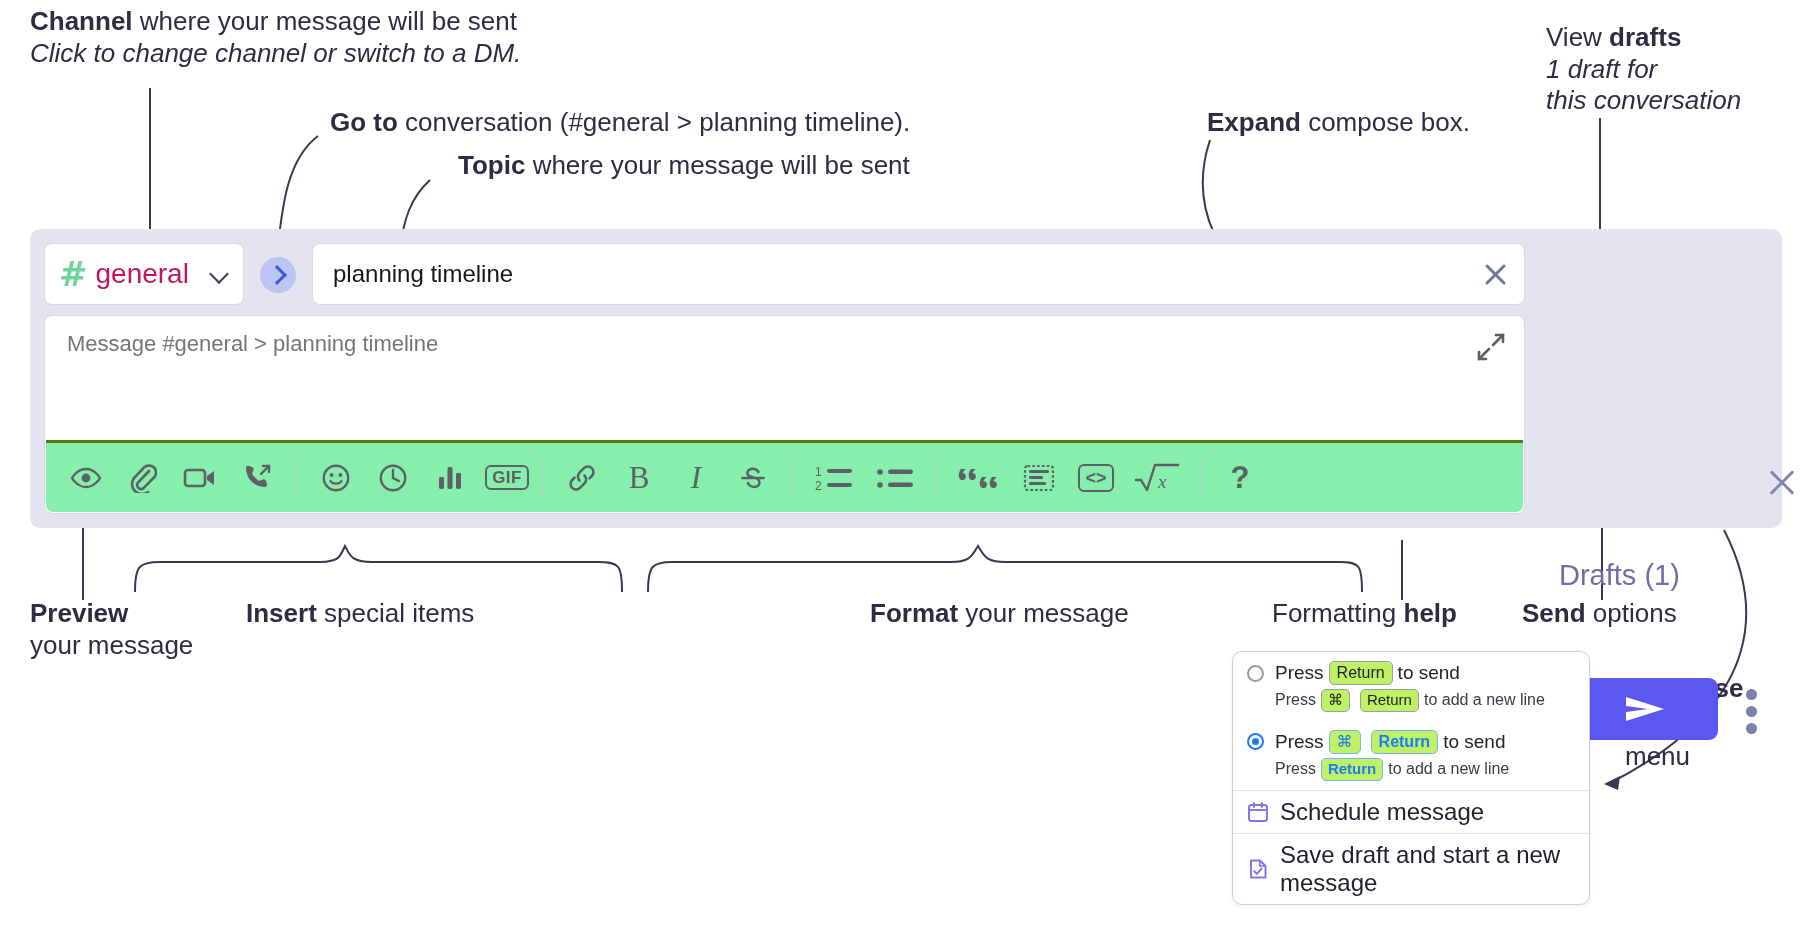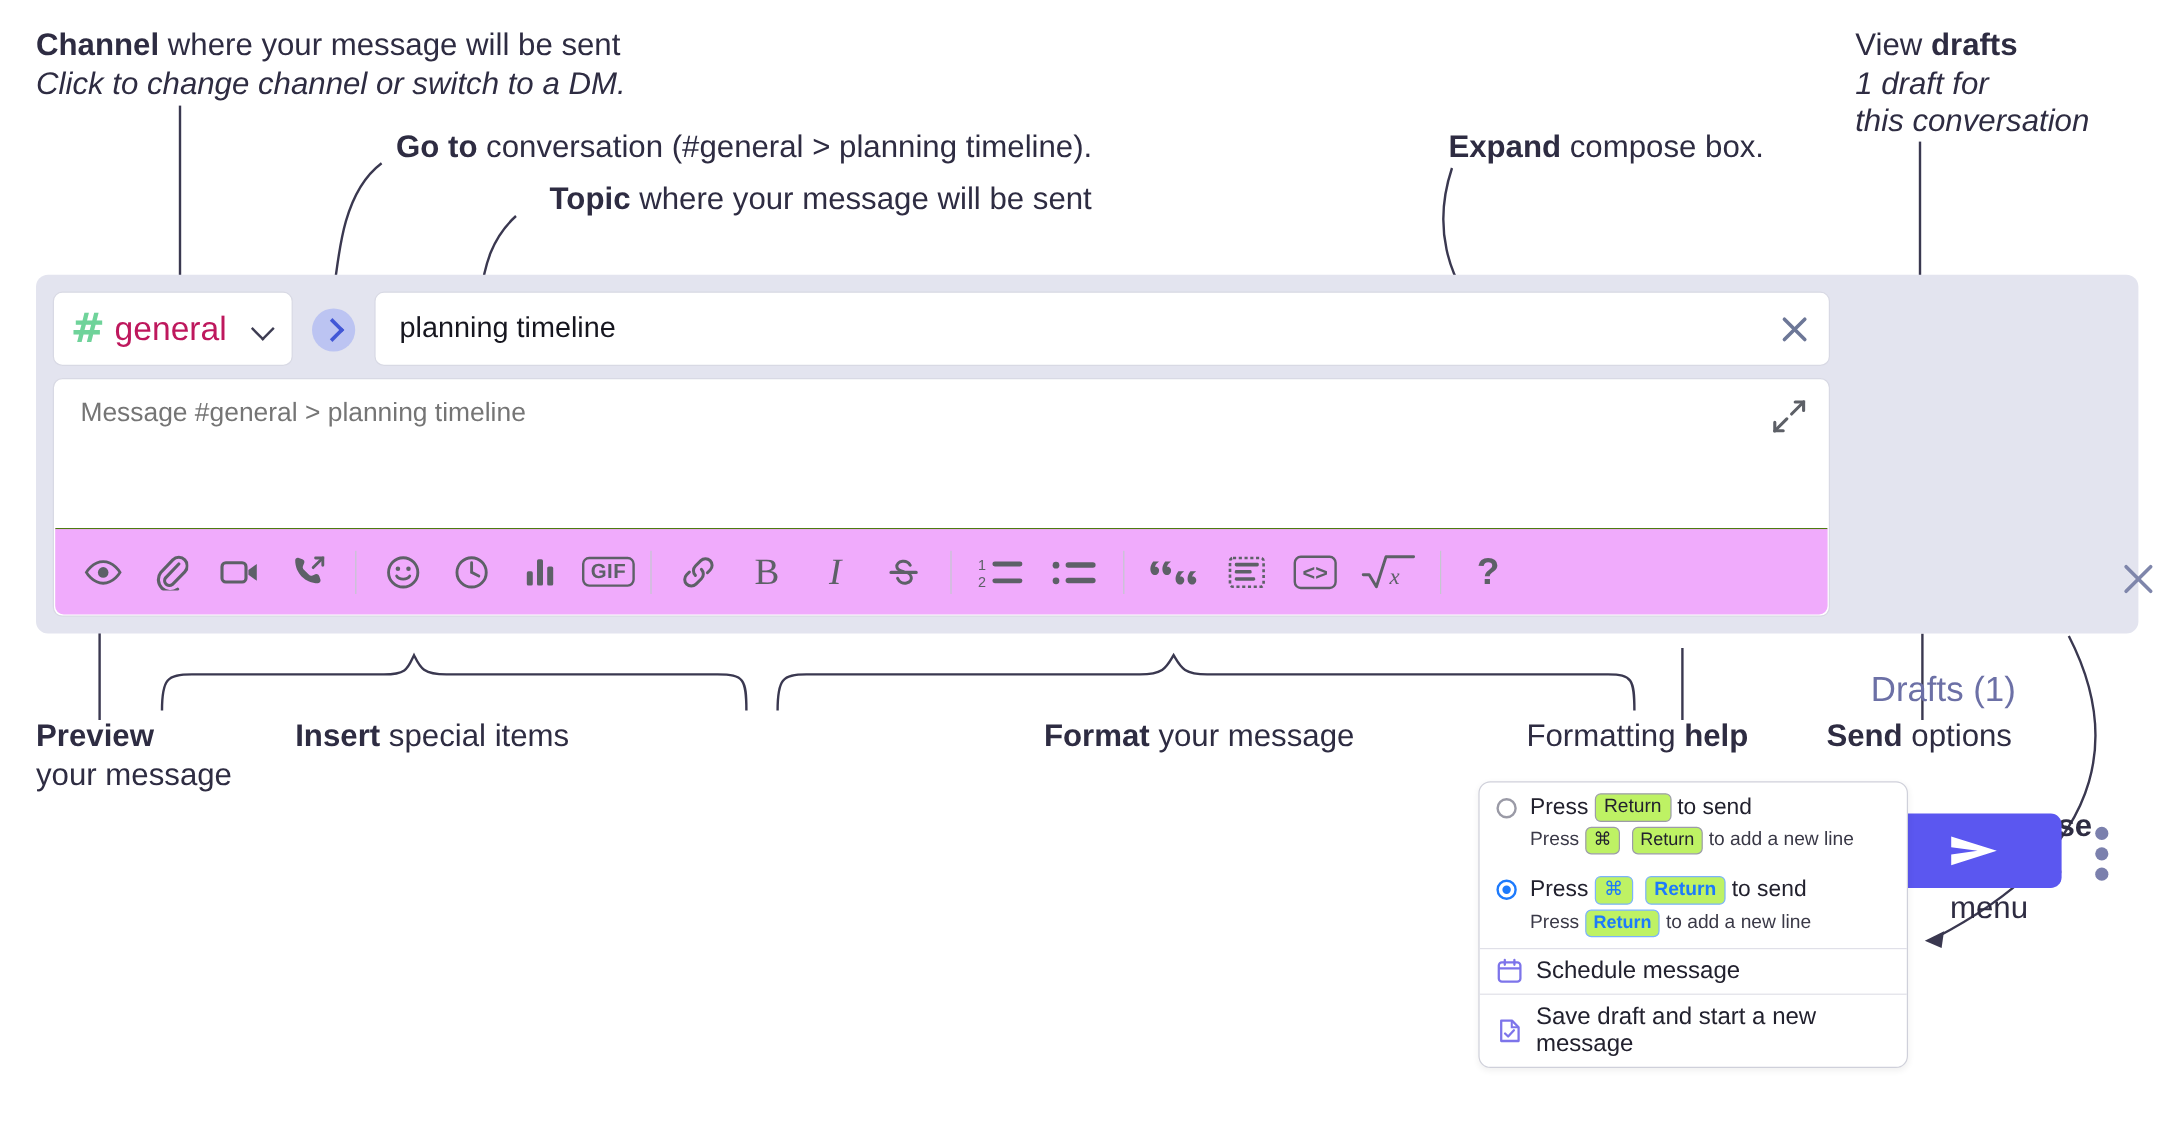--- a/index.html
+++ b/index.html
@@ -123,22 +123,22 @@
     width:calc(100% - 95px);
     font-family:"Liberation Sans", sans-serif;
   }
   #expand-button{
     position:absolute;right:18px;top:16px;
     width:30px;height:30px;cursor:pointer;
   }
   #toolbar{
     position:absolute;left:1px;bottom:1px;right:1px;
     height:72px;
-    background:#f0abfc;
-    border-top:1px solid #4d7c0f;
+    background:#86efac;
+    border-top:3px solid #4d7c0f;
     border-radius:0 0 7px 7px;
     display:flex;align-items:center;
     padding-left:18px;
     box-sizing:border-box;
   }
   .tbtn{
     width:44px;height:44px;
     display:flex;align-items:center;justify-content:center;
     color:#5d6067;cursor:pointer;flex:0 0 auto;
     margin-right:13px;
@@ -231,21 +231,21 @@
     padding:1px 7px;margin:0 5px;
     font-size:16px;line-height:1.25;
     background:#bef264;color:#22212e;
   }
   .key.sm{font-size:15px;padding:1px 6px;}
   .key.blue{border-color:#7bb3fb;color:#1d7afc;font-weight:bold;}
   .key.blue.mono{font-weight:normal;}
   .menu-sep{height:1px;background:#e0e0e8;margin:0;}
   .menu-item{
     display:flex;align-items:center;
-    padding:7px 14px;font-size:20px;cursor:pointer;
+    padding:7px 14px;font-size:24px;cursor:pointer;
   }
   .menu-item .mi-icon{
     width:22px;height:22px;margin-right:11px;flex:0 0 auto;
     color:#7d74ea;
   }
 
   
   #connectors{position:absolute;left:0;top:0;width:1814px;height:944px;pointer-events:none;}
 </style>
 </head>
@@ -277,21 +277,21 @@
 
     <path d="M1402 540 L1402 600"></path>
 
     <path d="M1602 528 L1602 600"></path>
 
     <path d="M1724 530 C1760 600 1770 700 1612 782"></path>
     <path d="M1620 776 L1604 784 L1618 790 Z" fill="#3a3850" stroke="none"></path>
   </g>
 </svg>
 
-<div class="ann" style="left:30px;top:22px;">
+<div class="ann" style="left:30px;top:6px;">
   <div><b>Channel</b><span> where your message will be sent</span></div>
   <div><i>Click to change channel or switch to a DM.</i></div>
 </div>
 
 <div class="ann" style="left:330px;top:107px;">
   <b>Go to</b><span> conversation (#general &gt; planning timeline).</span>
 </div>
 
 <div class="ann" style="left:458px;top:150px;">
   <b>Topic</b><span> where your message will be sent</span>

